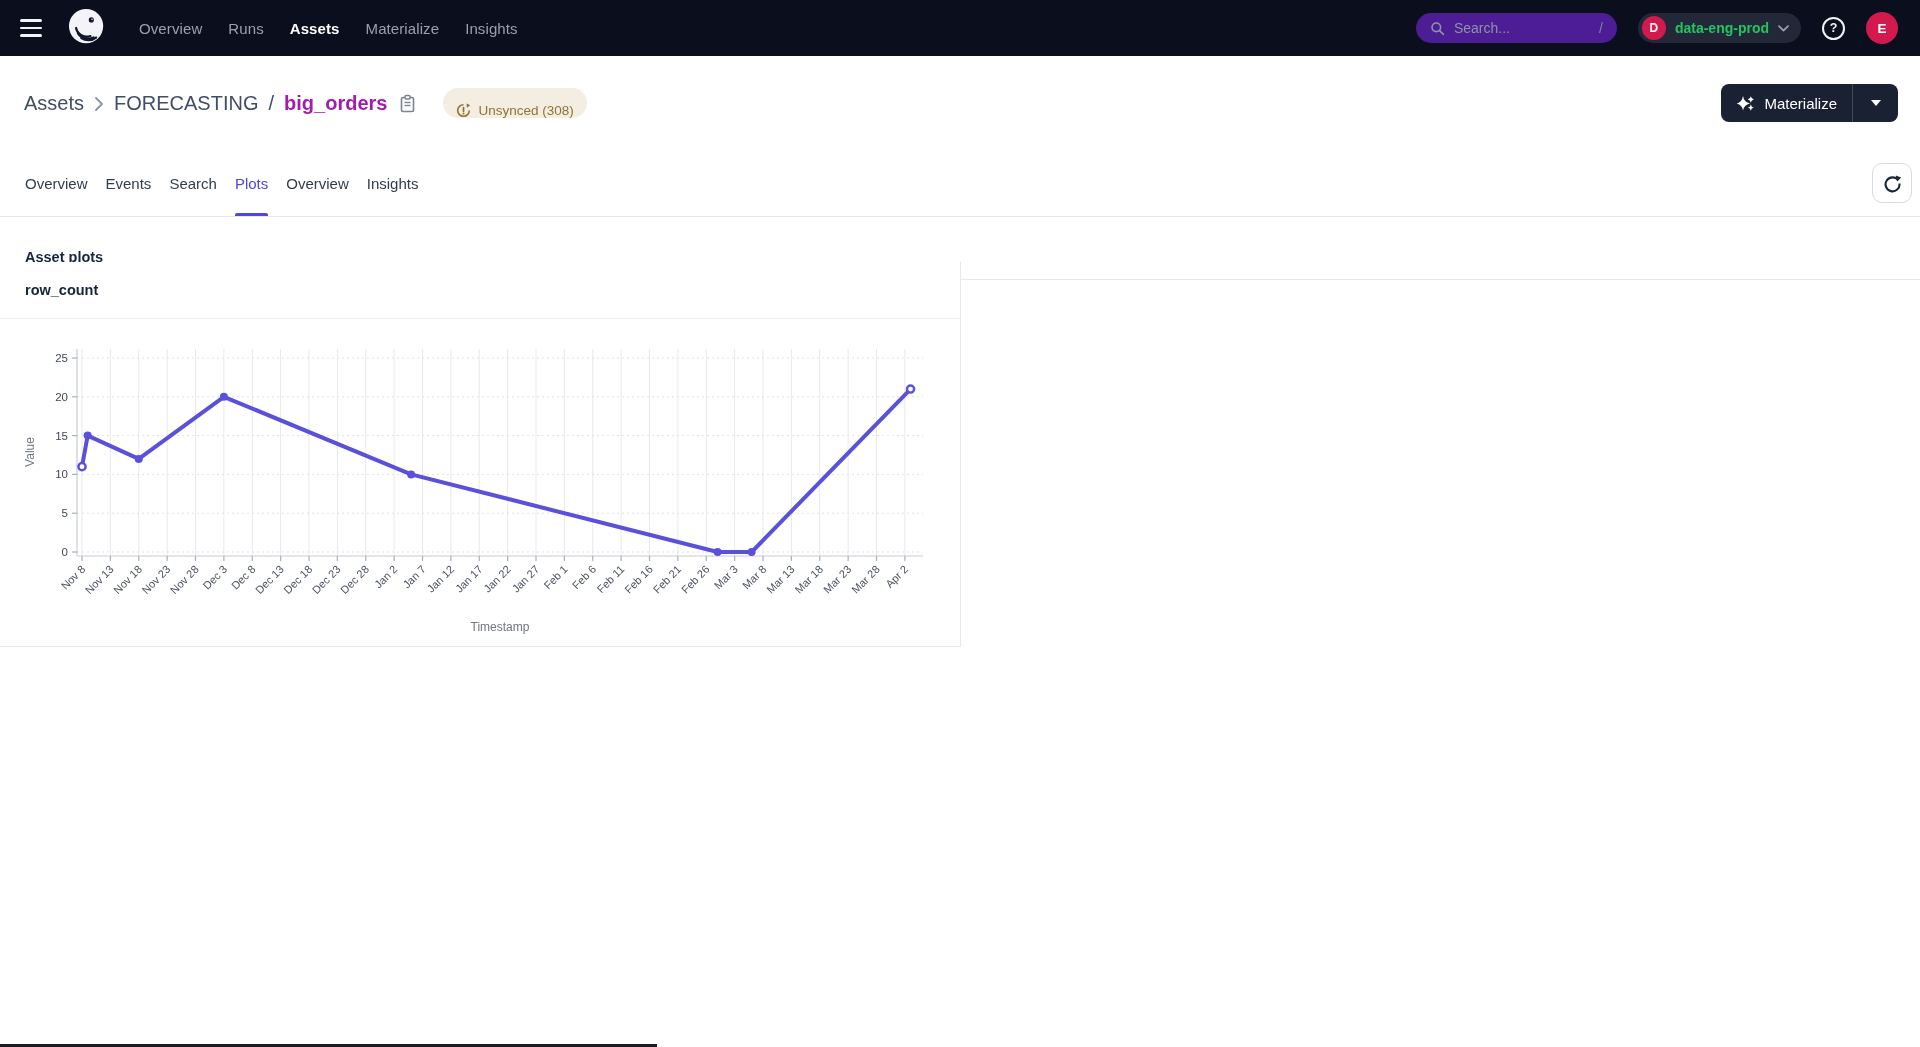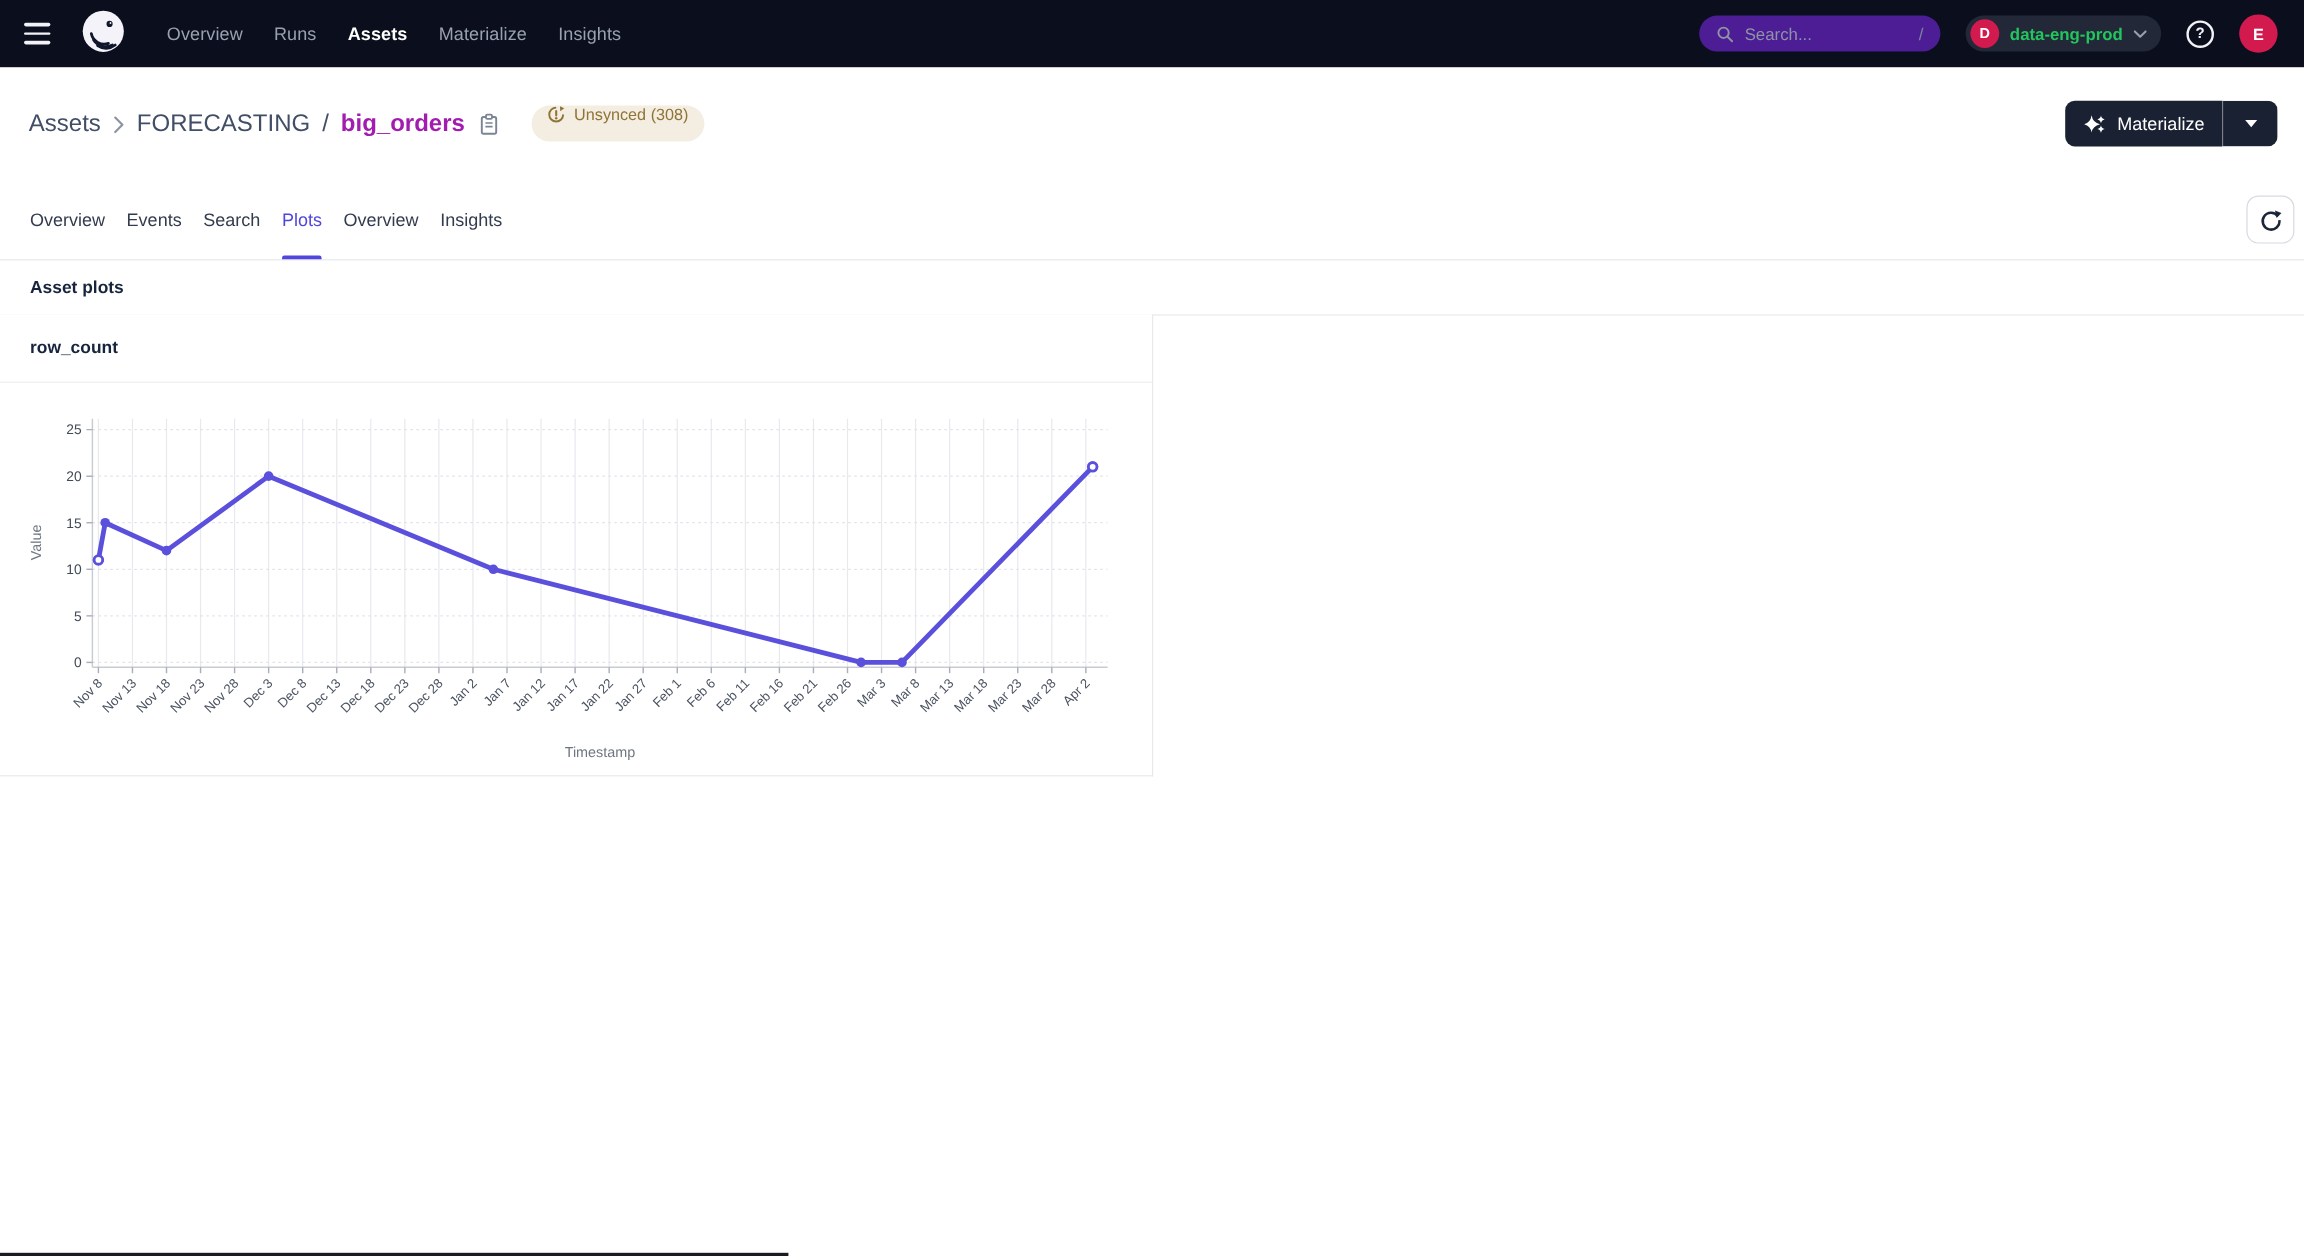--- a/index.html
+++ b/index.html
@@ -61,21 +61,21 @@
   }
   .crumb-left{display:flex;align-items:center;}
   .crumb{display:flex;align-items:baseline;gap:10px;font-size:20px;}
   .crumb .root,.crumb .group{color:#414e66;cursor:pointer;}
   .crumb .sep-slash{color:#414e66;}
   .crumb .asset{color:#a21caf;font-weight:700;}
   .crumb-chevron{align-self:center;margin-top:2px;}
   .copy-btn{margin-left:12px;cursor:pointer;display:flex;align-items:center;}
   .badge{
     margin-left:27px;height:30px;border-radius:15px;background:var(--badge-bg);
-    color:var(--badge-text);display:inline-flex;align-items:flex-start;gap:7px;
+    color:var(--badge-text);display:inline-flex;align-items:flex-end;gap:7px;
     padding:0 13px;font-size:13.5px;
   }
   .mat-split{display:flex;height:38px;cursor:pointer;}
   .mat-main{
     background:var(--button-navy);color:#fff;border-radius:8px 0 0 8px;
     display:flex;align-items:center;gap:9px;padding:0 15px;font-size:15px;font-weight:500;
   }
   .mat-caret{
     background:var(--button-navy);width:46px;border-radius:0 8px 8px 0;
     border-left:1px solid rgba(255,255,255,.18);
@@ -91,21 +91,21 @@
   .tabs{display:flex;align-items:stretch;gap:18px;}
   .tab{position:relative;display:flex;align-items:center;font-size:15px;font-weight:500;color:#333c4e;cursor:pointer;}
   .tab.active{color:var(--accent);}
   .tab.active::after{content:"";position:absolute;left:0;right:0;bottom:0;height:3px;background:var(--accent);border-radius:2px 2px 0 0;}
   .refresh-btn{
     align-self:center;width:40px;height:40px;border-radius:10px;border:1px solid #d7dae0;
     background:#fff;display:flex;align-items:center;justify-content:center;cursor:pointer;
   }
   
   .section-header{
-    position:absolute;top:217px;left:0;width:1920px;height:46px;
+    position:absolute;top:234px;left:0;width:1920px;height:46px;
     display:flex;align-items:center;padding-left:25px;border-bottom:1px solid var(--border);
     font-size:14.5px;font-weight:700;color:#17243c;
   }
   
   .chart-cell{
     position:absolute;top:262px;left:0;width:961px;height:385px;
     border-right:1px solid var(--border);border-bottom:1px solid var(--border);
     background:#fff;
   }
   .cell-header{

